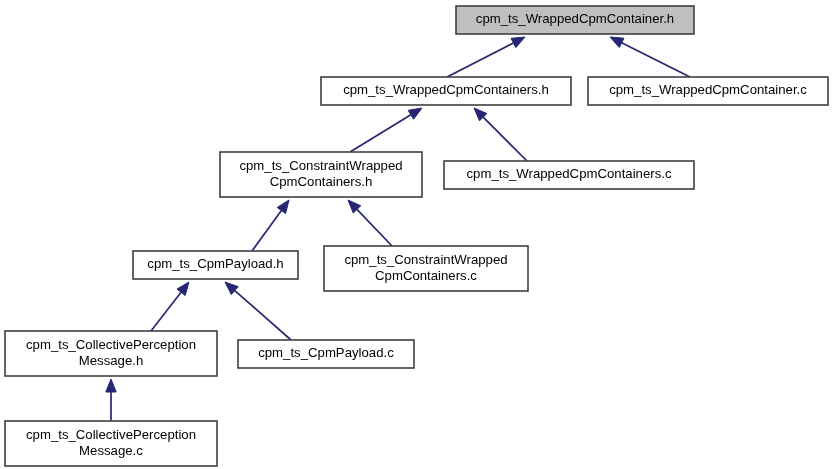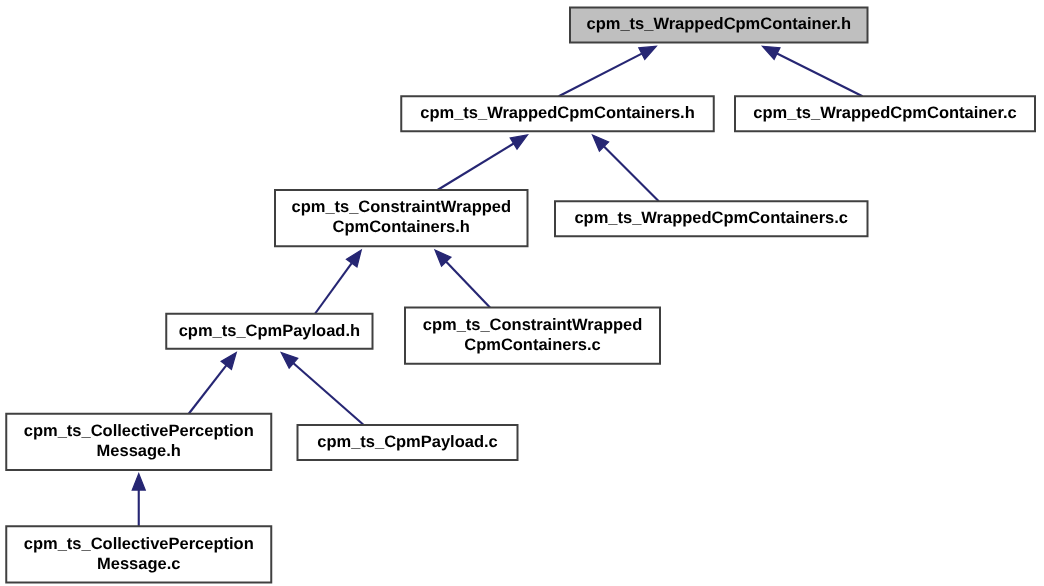--- a/index.html
+++ b/index.html
@@ -11,21 +11,20 @@
   body {
     width: 835px;
     height: 469px;
     font-family: "Liberation Sans", sans-serif;
     overflow: hidden;
   }
   #graph-root {
     position: relative;
     width: 694px;
     height: 469px;
-    font-weight: bold;
   }
   svg#graph-svg {
     position: absolute;
     left: 0;
     top: 0;
     width: 835px;
     height: 469px;
     display: block;
   }
   .node-box {

